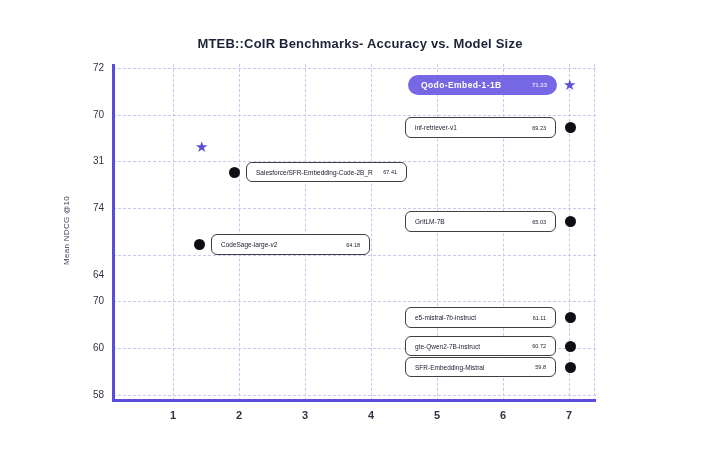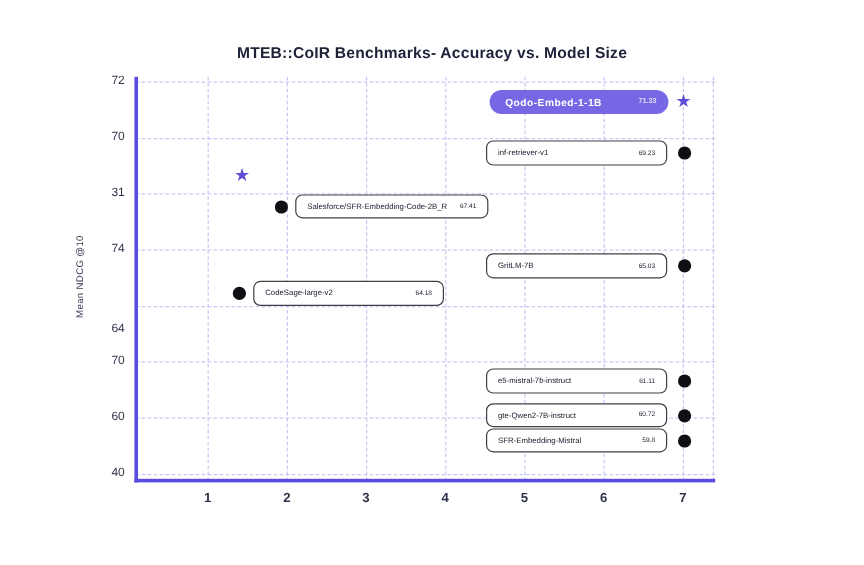--- a/index.html
+++ b/index.html
@@ -67,21 +67,21 @@
 
   <div class="plot-frame"></div>
 
   <div class="ytick" style="top:62px;">72</div>
   <div class="ytick" style="top:109px;">70</div>
   <div class="ytick" style="top:155px;">31</div>
   <div class="ytick" style="top:202px;">74</div>
   <div class="ytick" style="top:249px;margin-top:20px;">64</div>
   <div class="ytick" style="top:295px;">70</div>
   <div class="ytick" style="top:342px;">60</div>
-  <div class="ytick" style="top:389px;">40</div>
+  <div class="ytick" style="top:389px;">58</div>
 
   <div class="xtick" style="left:162px;">1</div>
   <div class="xtick" style="left:228px;">2</div>
   <div class="xtick" style="left:294px;">3</div>
   <div class="xtick" style="left:360px;">4</div>
   <div class="xtick" style="left:426px;">5</div>
   <div class="xtick" style="left:492px;">6</div>
   <div class="xtick" style="left:558px;">7</div>
 
   <div class="y-title">Mean NDCG @10</div>

